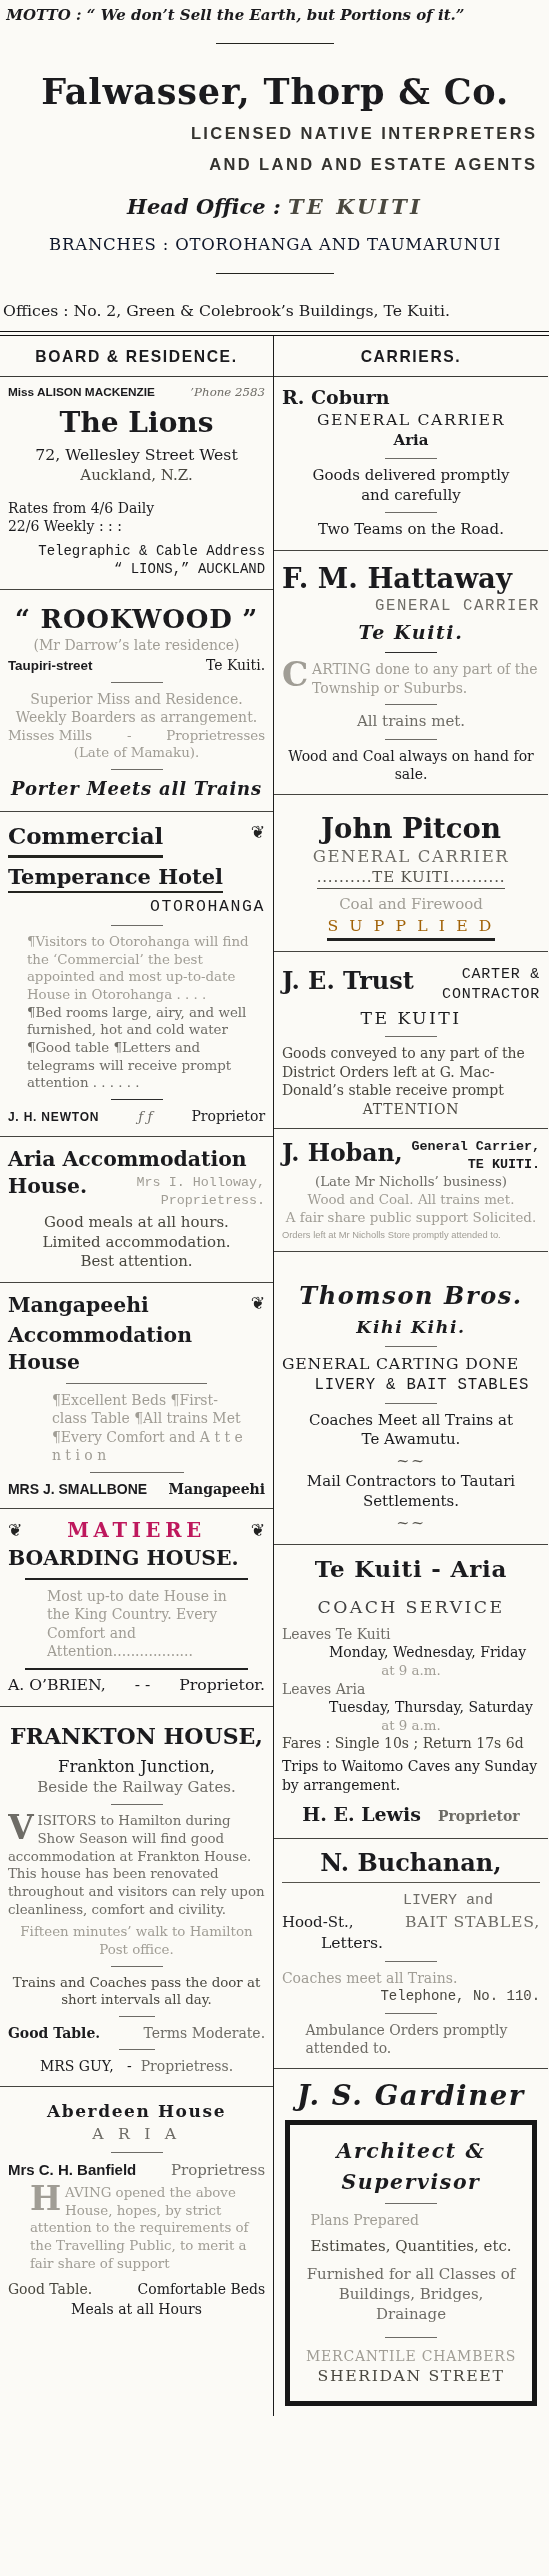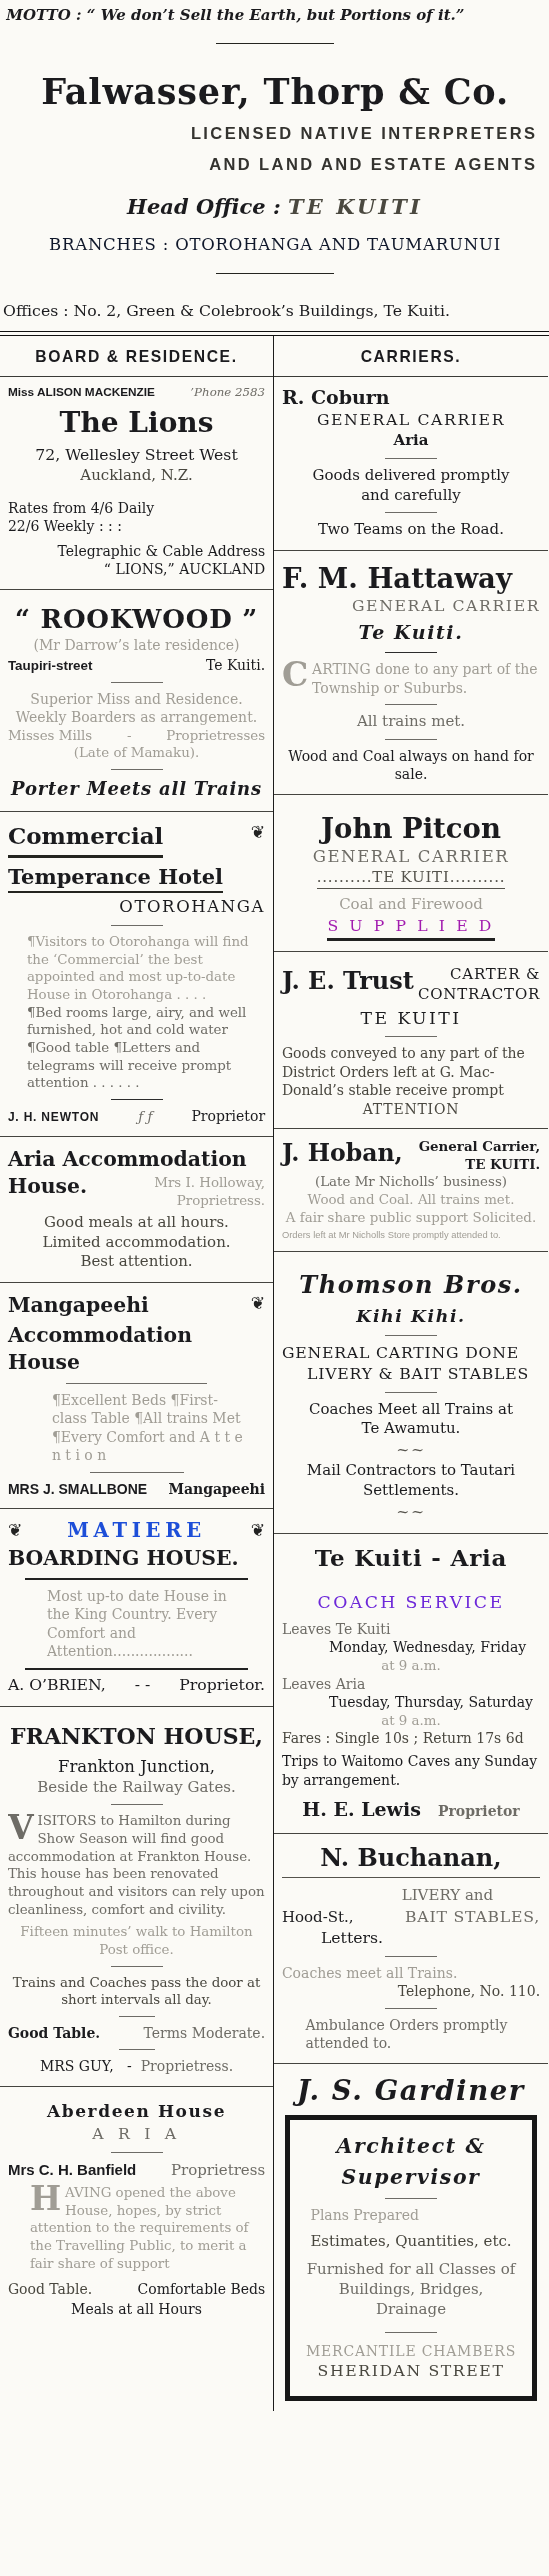--- a/index.html
+++ b/index.html
@@ -3,21 +3,21 @@
 <meta charset="utf-8">
 <style>
   * { margin:0; padding:0; box-sizing:border-box; }
   html,body { background:#dedbd4; }
   .page {
     width:550px; height:2576px; margin:0 auto; overflow:hidden;
     background:#fbfaf6; color:#1b1b1e; position:relative;
     font-family:"DejaVu Serif","Liberation Serif",serif; padding-top:3.1px;
   }
   
-  .c { text-align:center; } .r { text-align:right; }
+  .c { text-align:center; } .r { text-align:right;font-family:Liberation Mono, monospace; }
   .b { font-weight:bold; } .i { font-style:italic; }
   .sans { font-family:"Liberation Sans",sans-serif; }
   .f1 { color:#a09d95; } .f2 { color:#6e6c66; } .f3 { color:#49473f; }
   .row { display:flex; justify-content:space-between; align-items:baseline; }
   .sdiv { width:52px; border-top:0.8px solid #6d6b66; margin:7px auto; }
   .sdiv.dark { border-color:#2c2c2c; border-top-width:1.6px; }
   .dc-para { overflow:hidden; }
   .dropcap { float:left; font-size:33px; line-height:.8; font-weight:bold; padding:2.4px 3.9px 0 0; }
   
   .motto { font-style:italic; font-weight:bold; font-size:15px; padding:3.1px 6.3px 0; }
@@ -40,35 +40,35 @@
   .ad:last-child { border-bottom:none; }
   .orn { float:right; font-family:"DejaVu Sans",sans-serif; font-size:17.3px; color:#222; }
   
   .lions-name { font-size:28px; font-weight:bold; text-align:center; margin:4.7px 0 3.1px; }
   .rookwood-name { font-size:26px; font-weight:bold; text-align:center; letter-spacing:0.8px; margin-top:3.1px; }
   .porter { font-size:18px; font-weight:bold; font-style:italic; text-align:center; letter-spacing:0.8px; }
   .commercial-name { font-size:23px; font-weight:bold; border-bottom:3.1px solid #24241f; display:inline-block; padding-bottom:4px; }
   .tp-hotel { font-size:21px; font-weight:bold; border-bottom:2.4px solid #24241f; display:inline-block; padding-bottom:0.8px; }
   .big26 { font-size:20.4px; font-weight:bold; }
   .thickrule { border-top:2.4px solid #222; margin:5.5px 17.3px; }
-  .matiere-name { font-size:19.6px; font-weight:bold; letter-spacing:4.7px; color:#1d4ed8; }
+  .matiere-name { font-size:19.6px; font-weight:bold; letter-spacing:4.7px; color:#be185d; }
   .frankton-name { font-size:22px; font-weight:bold; text-align:center; }
   .aberdeen-name { font-size:17px; font-weight:bold; text-align:center; letter-spacing:1.6px; }
   .carrier-name { font-size:19px; font-weight:bold; }
   .hattaway-name { font-size:27.5px; font-weight:bold; }
   .pitcon-name { font-size:27.5px; font-weight:bold; text-align:center; }
-  .supplied { letter-spacing:3.1px; border-bottom:3.9px solid #222; display:inline-block; padding-bottom:0.8px; font-size:15.7px; color:#a21caf; }
+  .supplied { letter-spacing:3.1px; border-bottom:3.9px solid #222; display:inline-block; padding-bottom:0.8px; font-size:15.7px; color:#a16207; }
   .tekuiti-dots { border-bottom:1.6px solid #55534c; display:inline-block; font-size:15px; color:#55534c; letter-spacing:0.8px; }
   .trust-name { font-size:24px; font-weight:bold; }
   .hoban-name { font-size:23.6px; font-weight:bold; }
   .thomson-name { font-size:24px; font-weight:bold; font-style:italic; text-align:center; letter-spacing:1.6px; }
   .kihi { font-size:17.3px; font-weight:bold; font-style:italic; text-align:center; letter-spacing:1.6px; margin-top:4.7px; }
   .squig { text-align:center; color:#55534c; font-size:15.7px; letter-spacing:1.6px; line-height:.8; margin:4.7px 0; }
   .coach-name { font-size:23px; font-weight:bold; text-align:center; letter-spacing:0.8px; }
-  .coach-role { font-size:17.3px; text-align:center; letter-spacing:2.4px; color:#6d28d9; margin-top:18px; }
+  .coach-role { font-size:17.3px; text-align:center; letter-spacing:2.4px; color:#404040; margin-top:12px; }
   .buchanan-name { font-size:24px; font-weight:bold; text-align:center; }
   .buch-rule { border-top:0.8px solid #55534c; margin:3.1px 0 7.9px; }
   .gardiner-name { font-size:27.5px; font-weight:bold; font-style:italic; text-align:center; letter-spacing:1.6px; }
   .gardiner-box { border:5.5px solid #171717; margin:6.3px 3.1px 0; padding:12.6px 7.9px 14px; }
   .arch { font-size:20.4px; font-weight:bold; font-style:italic; text-align:center; letter-spacing:1.6px; }
   .caps-sp { letter-spacing:1.6px; }
 </style>
 </head>
 <body>
 
@@ -290,21 +290,21 @@
             <span>TE KUITI.</span>
           </span>
         </div>
         <div class="c f2" style="font-size:13.4px">(Late Mr Nicholls’  business)</div>
         <div class="c f1" style="font-size:13.4px">Wood and Coal.    All  trains  met.</div>
         <div class="c f1" style="font-size:13.4px">A fair share public support Solicited.</div>
         <div class="f1 sans" style="font-size:9.4px;margin-top:2.4px">Orders left at Mr Nicholls Store promptly  attended to.</div>
       </div>
 
       <div class="ad">
-        <div class="thomson-name" style="margin-top:8px">Thomson  Bros.</div>
+        <div class="thomson-name" style="margin-top:19px">Thomson  Bros.</div>
         <div class="kihi">Kihi  Kihi.</div>
         <div class="sdiv"></div>
         <div style="font-size:15.7px;letter-spacing:0.8px;margin-top:3.1px">GENERAL CARTING DONE</div>
         <div class="r" style="font-size:15.7px;letter-spacing:0.8px;padding-right:11px">LIVERY  &amp;  BAIT  STABLES</div>
         <div class="sdiv"></div>
         <div class="c" style="font-size:15px;padding:0 23.6px">Coaches  Meet all  Trains  at Te Awamutu.</div>
         <div class="squig">~~</div>
         <div class="c" style="font-size:15px">Mail  Contractors  to  Tautari  Settlements.</div>
         <div class="squig">~~</div>
       </div>

